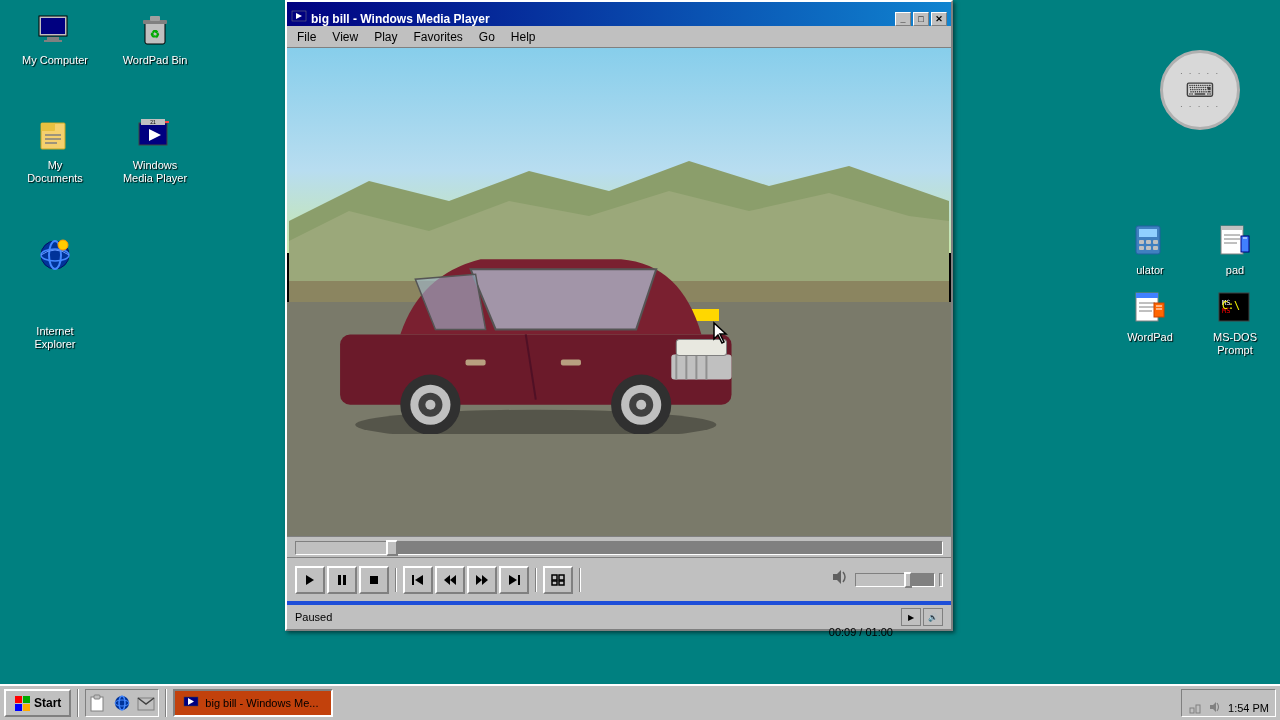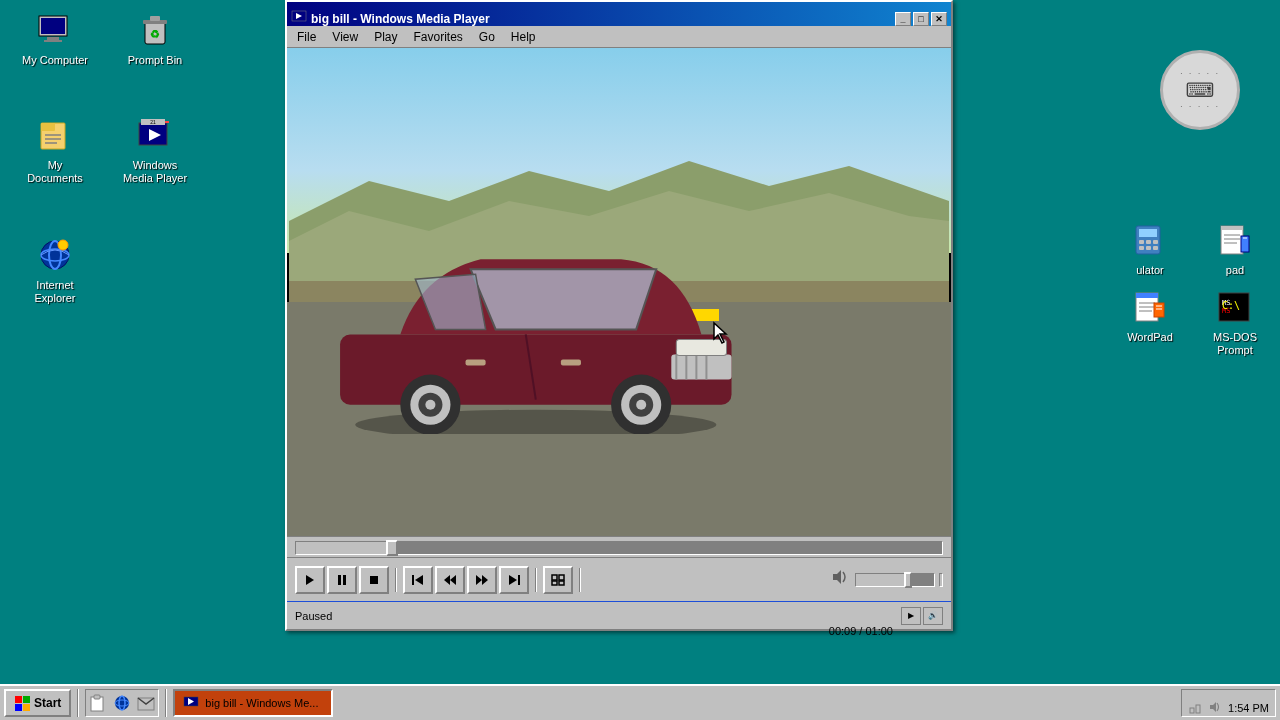--- a/index.html
+++ b/index.html
@@ -316,21 +316,21 @@
       border-color: white #808080 #808080 white;
     }
 
     
     .wmp-statusbar {
       background: #c0c0c0;
       height: 28px;
       display: flex;
       align-items: center;
       padding: 0 8px;
-      border-top: 1px solid #1d4ed8;
+      border-top: 4px solid #1d4ed8;
     }
 
     .wmp-status-text {
       font-size: 11px;
       flex: 1;
     }
 
     .wmp-time-text {
       font-size: 11px;
       margin-top: 30px;
@@ -380,21 +380,21 @@
 
 <div class="desktop-icon" style="left:115px;top:10px;">
   <div class="icon-img">
     <svg width="36" height="36" viewBox="0 0 36 36">
       <rect x="8" y="10" width="20" height="22" rx="2" fill="#c0c0c0" stroke="#000" stroke-width="1"></rect>
       <rect x="6" y="8" width="24" height="4" rx="1" fill="#808080"></rect>
       <rect x="13" y="4" width="10" height="5" rx="1" fill="#a0a0a0"></rect>
       <text x="18" y="26" text-anchor="middle" font-size="11" fill="#00aa00" font-weight="bold">♻</text>
     </svg>
   </div>
-  <span class="icon-label">Prompt Bin</span>
+  <span class="icon-label">WordPad Bin</span>
 </div>
 
 <div class="desktop-icon" style="left:15px;top:115px;">
   <div class="icon-img">
     <svg width="36" height="36" viewBox="0 0 36 36">
       <rect x="4" y="6" width="24" height="26" rx="1" fill="#f5d06e" stroke="#c8a820" stroke-width="1"></rect>
       <rect x="4" y="6" width="14" height="8" rx="1" fill="#e8c040"></rect>
       <line x1="8" y1="18" x2="24" y2="18" stroke="#808080" stroke-width="1.5"></line>
       <line x1="8" y1="22" x2="24" y2="22" stroke="#808080" stroke-width="1.5"></line>
       <line x1="8" y1="26" x2="20" y2="26" stroke="#808080" stroke-width="1.5"></line>
@@ -409,21 +409,21 @@
       <rect x="2" y="6" width="28" height="22" fill="#000080" stroke="#404040" stroke-width="1"></rect>
       <polygon points="12,12 12,24 24,18" fill="white"></polygon>
       <rect x="4" y="2" width="24" height="6" fill="#c0c0c0"></rect>
       <text x="16" y="7" text-anchor="middle" font-size="5" fill="#000">21</text>
       <rect x="28" y="4" width="4" height="2" fill="#ff4444"></rect>
     </svg>
   </div>
   <span class="icon-label">Windows<br>Media Player</span>
 </div>
 
-<div class="desktop-icon" style="left:15px;top:235px;">
+<div class="desktop-icon" style="left:15px;top:235px;gap:46px;">
   <div class="icon-img">
     <svg width="36" height="36" viewBox="0 0 36 36">
       <circle cx="18" cy="18" r="14" fill="#003399" stroke="#001166" stroke-width="1"></circle>
       <ellipse cx="18" cy="18" rx="6" ry="14" fill="none" stroke="#4488ff" stroke-width="2"></ellipse>
       <ellipse cx="18" cy="18" rx="14" ry="6" fill="none" stroke="#4488ff" stroke-width="1.5"></ellipse>
       <path d="M4 18 Q18 8 32 18" fill="none" stroke="#6699ff" stroke-width="1"></path>
       <circle cx="26" cy="8" r="5" fill="#ffcc00" stroke="#ff9900" stroke-width="1"></circle>
     </svg>
   </div>
   <span class="icon-label">Internet<br>Explorer</span>

